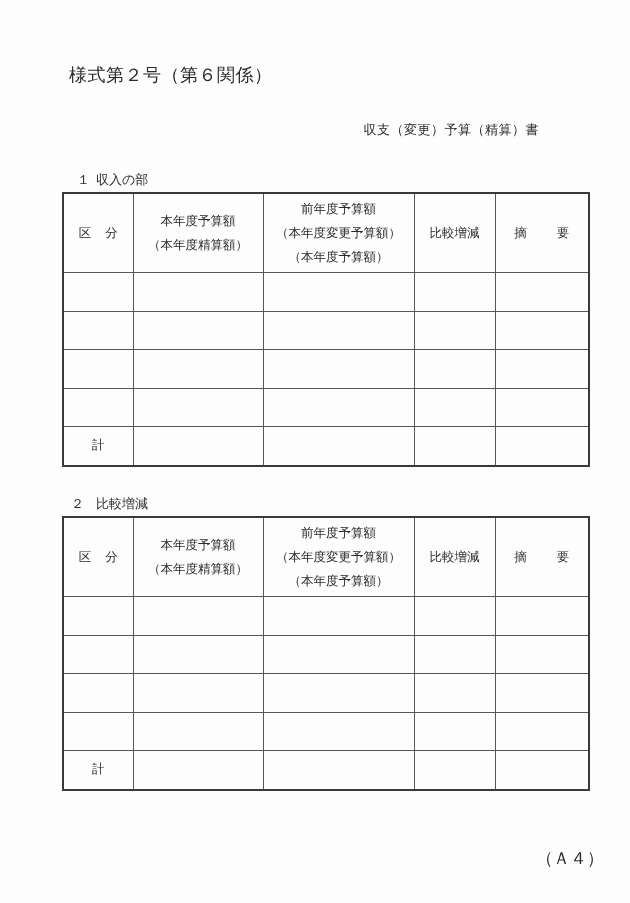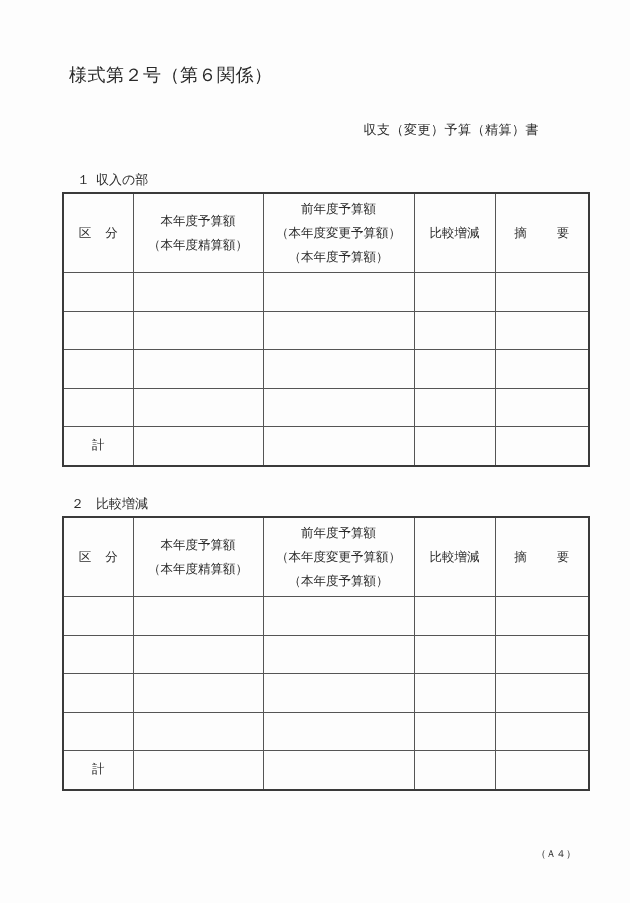--- a/index.html
+++ b/index.html
@@ -77,21 +77,21 @@
     col.c5 { width: 94px; }
 
     .spaced-2 { letter-spacing: 0; }
     .spaced-2 .gap { display: inline-block; width: 14px; }
     .spaced-wide .gap { display: inline-block; width: 30px; }
 
     .paper-size {
       position: absolute;
       left: 536px;
       top: 847px;
-      font-size: 10px;
+      font-size: 17px;
       white-space: nowrap;
     }
   </style>
 </head>
 <body>
 
 <div class="form-number">様式第２号（第６関係）</div>
 
 <div class="doc-title">収支（変更）予算（精算）書</div>
 

